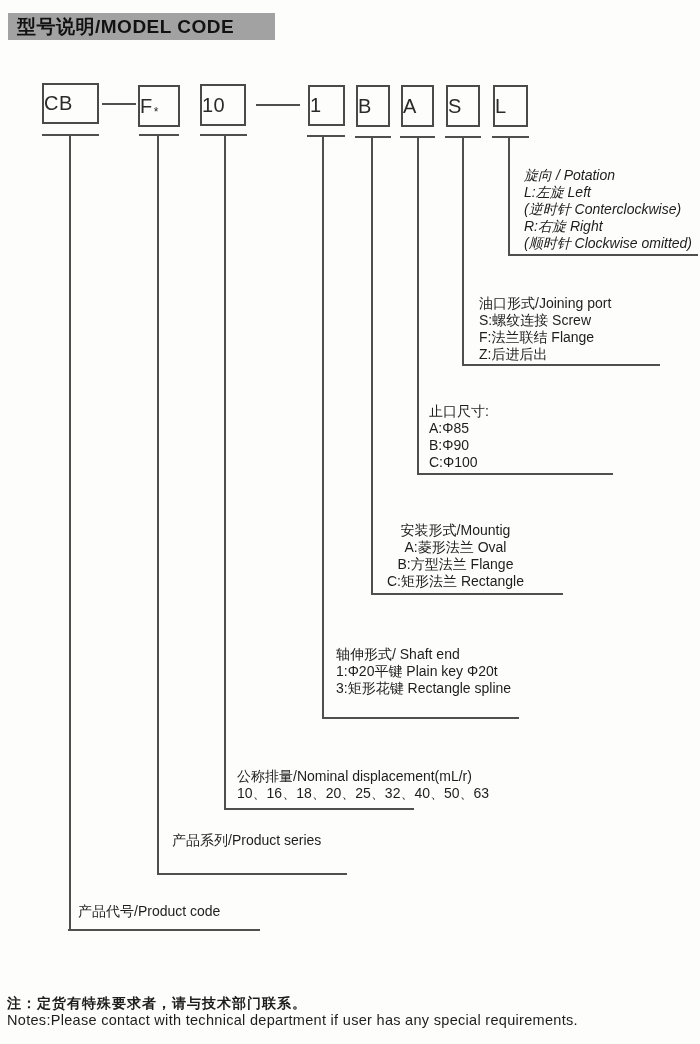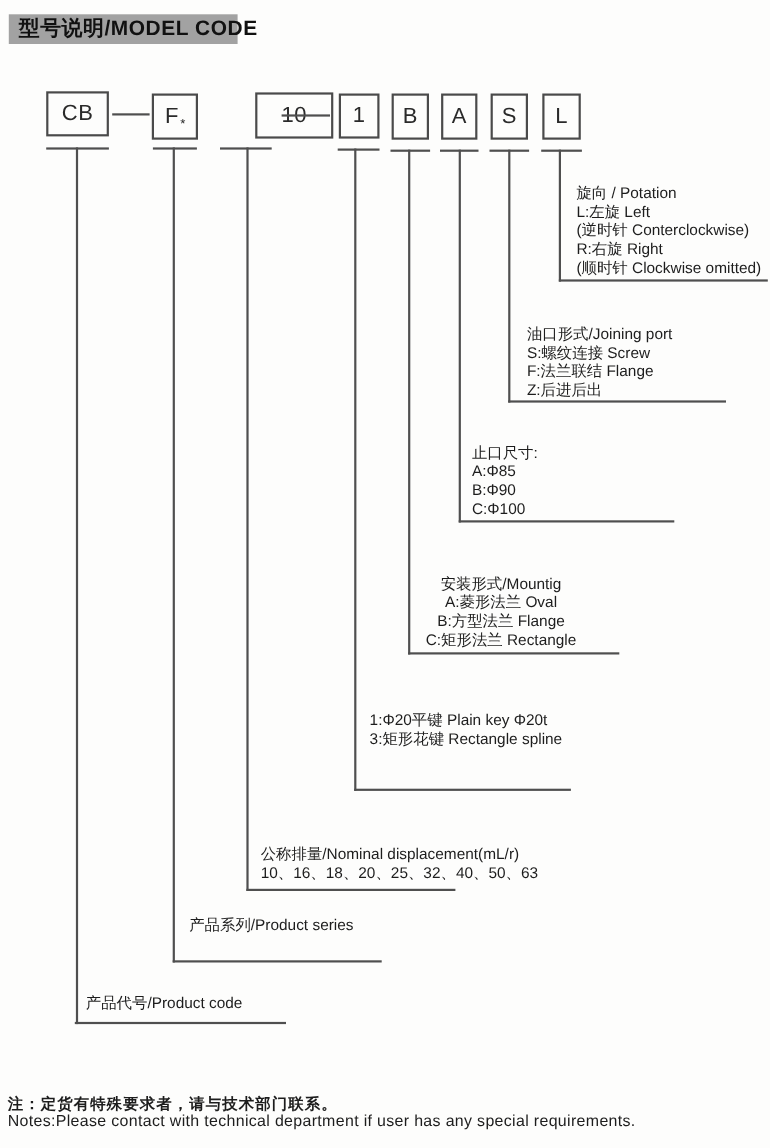--- a/index.html
+++ b/index.html
@@ -1,27 +1,27 @@
 <!DOCTYPE html>
 <html><head>
 <meta charset="utf-8">
 <style>
   html,body{margin:0;padding:0;background:#ffffff;}
   .page{
     position:relative;width:700px;height:1044px;background:#fdfdfc;
     font-family:"Liberation Sans","DejaVu Sans",sans-serif;color:#1d1d1d;overflow:hidden;
   }
   .title-bar{
-    position:absolute;left:8px;top:13px;width:208px;height:27px;
+    position:absolute;left:8px;top:13px;width:267px;height:27px;
     background:#a2a2a2;color:#111;font-size:19px;font-weight:bold;
     line-height:27px;padding-left:9px;box-sizing:border-box;letter-spacing:.5px;white-space:nowrap;
   }
   .cbox{
     position:absolute;border:2px solid #4a4a4a;background:transparent;
-    display:flex;align-items:center;justify-content:center;
+    display:flex;align-items:center;
     font-size:20px;color:#2a2a2a;letter-spacing:.5px;box-sizing:border-box;
   }
   .cbox .sub{font-size:12px;position:relative;top:6px;left:1px;}
   .hline{position:absolute;height:2px;background:#4f4f4f;}
   .vline{position:absolute;width:2px;background:#4f4f4f;}
   .ann{position:absolute;font-size:14px;line-height:17px;color:#1d1d1d;white-space:nowrap;}
   .ann div{white-space:nowrap;}
   .notes{position:absolute;left:7px;top:995px;white-space:nowrap;}
   .notes .zh{font-size:14px;font-weight:bold;letter-spacing:1px;line-height:17px;}
   .notes .en{font-size:14.5px;line-height:17px;letter-spacing:.3px;}
@@ -33,21 +33,21 @@
 
   <div class="title-bar">型号说明/MODEL CODE</div>
 
   <div class="cbox" style="left:42px;top:83px;width:57px;height:41px;">
     <span>CB</span>
   </div>
   <div class="cbox" style="left:138px;top:85px;width:42px;height:42px;">
     <span>F</span>
       <span class="sub">*</span>
   </div>
-  <div class="cbox" style="left:200px;top:84px;width:71px;height:42px;margin-left:32px;">
+  <div class="cbox" style="left:200px;top:84px;width:46px;height:42px;">
     <span>10</span>
   </div>
   <div class="cbox" style="left:308px;top:85px;width:37px;height:41px;">
     <span>1</span>
   </div>
   <div class="cbox" style="left:356px;top:85px;width:34px;height:42px;">
     <span>B</span>
   </div>
   <div class="cbox" style="left:401px;top:85px;width:33px;height:42px;">
     <span>A</span>
@@ -82,21 +82,21 @@
 
   <div class="hline" style="left:508px;top:254px;width:190px;"></div>
   <div class="hline" style="left:462px;top:364px;width:198px;"></div>
   <div class="hline" style="left:417px;top:473px;width:196px;"></div>
   <div class="hline" style="left:371px;top:593px;width:192px;"></div>
   <div class="hline" style="left:322px;top:717px;width:197px;"></div>
   <div class="hline" style="left:224px;top:808px;width:190px;"></div>
   <div class="hline" style="left:157px;top:873px;width:190px;"></div>
   <div class="hline" style="left:68px;top:929px;width:192px;"></div>
 
-  <div class="ann" style="left:524px;top:167px;">
+  <div class="ann" style="left:524px;top:167px;font-style:italic;">
     <div>旋向 / Potation</div>
     <div>L:左旋 Left</div>
     <div>(逆时针 Conterclockwise)</div>
     <div>R:右旋  Right</div>
     <div>(顺时针  Clockwise omitted)</div>
   </div>
 
   <div class="ann" style="left:479px;top:295px;">
     <div>油口形式/Joining port</div>
     <div>S:螺纹连接 Screw</div>
@@ -112,20 +112,21 @@
   </div>
 
   <div class="ann" style="left:387px;top:522px;text-align:center;">
     <div>安装形式/Mountig</div>
     <div>A:菱形法兰 Oval</div>
     <div>B:方型法兰 Flange</div>
     <div>C:矩形法兰 Rectangle</div>
   </div>
 
   <div class="ann" style="left:336px;top:646px;">
+    <div>轴伸形式/ Shaft end</div>
     <div>1:Φ20平键 Plain key Φ20t</div>
     <div>3:矩形花键 Rectangle spline</div>
   </div>
 
   <div class="ann" style="left:237px;top:768px;">
     <div>公称排量/Nominal displacement(mL/r)</div>
     <div>10、16、18、20、25、32、40、50、63</div>
   </div>
 
   <div class="ann" style="left:172px;top:832px;">

